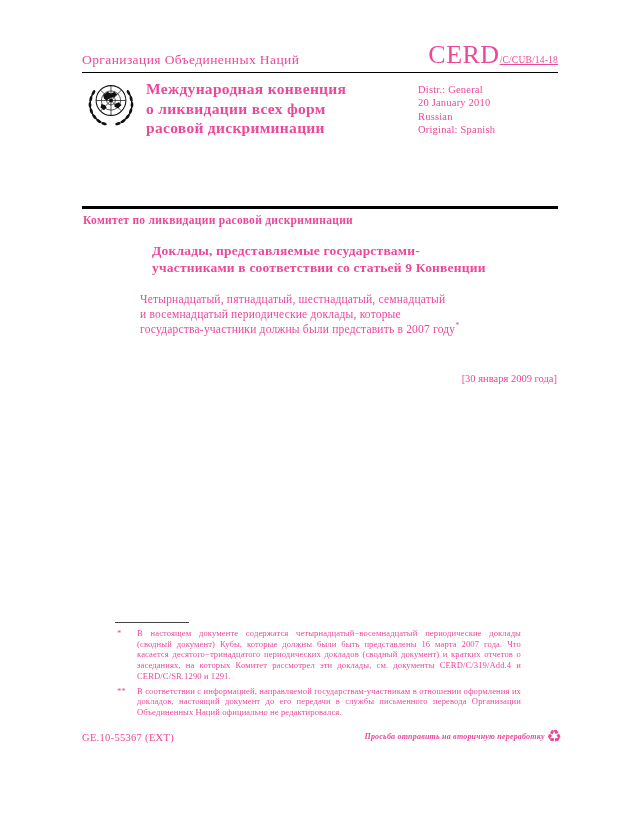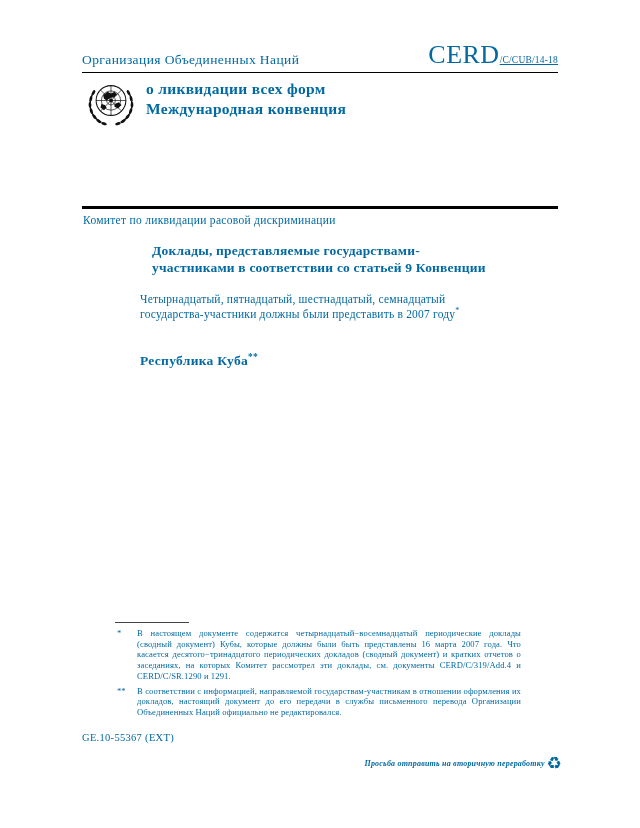--- a/index.html
+++ b/index.html
@@ -1,21 +1,21 @@
 <!DOCTYPE html>
 <html><head>
 <meta charset="utf-8">
 <style>
   html,body{margin:0;padding:0;background:#e8e8e8;}
   .page{
     position:relative;
     width:640px;height:828px;
     background:#ffffff;
     font-family:"Liberation Serif","DejaVu Serif",serif;
-    color:#0369a1;
+    color:#ec4899;
     overflow:hidden;
     margin:0 auto;
     box-shadow:0 0 4px rgba(0,0,0,.3);
   }
   
   .masthead{
     position:absolute;left:82px;top:42px;width:476px;
     display:flex;justify-content:space-between;align-items:flex-end;
     border-bottom:1.5px solid #000;padding-bottom:4px;
   }
@@ -31,21 +31,21 @@
   }
   .distr-block{
     position:absolute;left:418px;top:83px;
     font-size:10.5px;line-height:13.4px;letter-spacing:.2px;
   }
   
   .thick-rule{position:absolute;left:82px;top:206px;width:476px;height:3px;background:#000;}
   
   .committee{
     position:absolute;left:83px;top:214px;width:476px;
-    font-size:11.5px;font-weight:normal;letter-spacing:.3px;
+    font-size:11.5px;font-weight:bold;letter-spacing:.3px;
   }
   .report-title{
     position:absolute;left:140px;top:242px;width:430px;
     font-size:13.5px;font-weight:bold;line-height:17px;letter-spacing:.2px;margin-left:12px;
   }
   .report-subtitle{
     position:absolute;left:140px;top:292px;width:440px;
     font-size:11.5px;font-weight:normal;line-height:15px;letter-spacing:.2px;
   }
   .state-party{
@@ -60,21 +60,21 @@
   
   .fn-rule{position:absolute;left:115px;top:622px;width:74px;height:1px;background:#444;}
   .footnotes{position:absolute;left:117px;top:628px;width:404px;}
   .footnote{display:flex;margin-bottom:4px;}
   .fn-marker{width:20px;flex:0 0 20px;font-size:8.6px;line-height:10.7px;}
   .fn-text{flex:1;font-size:8.6px;line-height:10.7px;text-align:justify;letter-spacing:.1px;}
   
   .ge-number{position:absolute;left:82px;top:732px;font-size:10.5px;letter-spacing:.3px;}
   .recycle{
     position:absolute;right:78px;top:728px;
-    display:flex;align-items:center;gap:2px;margin-top:27px;
+    display:flex;align-items:center;gap:2px;
   }
   .recycle-text{font-size:8px;font-weight:bold;font-style:italic;letter-spacing:.2px;}
   .recycle-glyph{font-family:"DejaVu Sans",sans-serif;font-size:17px;line-height:1;}
 </style>
 </head>
 <body>
 
 <div class="page">
 
   <div class="masthead">
@@ -116,41 +116,49 @@
       <g fill="#111">
         <path d="M23 21 l5 -4 4 2 4 -2 3 3 -3 3 -5 1 -4 3 -3 -2 z"></path>
         <path d="M21 31 l4 1 2 3 -3 3 -4 -3 z"></path>
         <path d="M36 31 l5 -2 3 3 -4 4 -4 -2 z"></path>
         <circle cx="32" cy="27" r="2.2"></circle>
       </g>
     </svg>
   </div>
 
   <div class="conv-title">
+    <div>Международная конвенция</div>
     <div>о ликвидации всех форм</div>
-    <div>Международная конвенция</div>
+    <div>расовой дискриминации</div>
   </div>
 
+  <div class="distr-block">
+    <div>Distr.: General</div>
+    <div>20 January 2010</div>
+    <div>Russian</div>
+    <div>Original: Spanish</div>
+  </div>
 
   <div class="thick-rule"></div>
 
   <div class="committee">Комитет по ликвидации расовой дискриминации</div>
 
   <div class="report-title">
     <div>Доклады, представляемые государствами-</div>
     <div>участниками в соответствии со статьей 9 Конвенции</div>
   </div>
 
   <div class="report-subtitle">
     <div>Четырнадцатый, пятнадцатый, шестнадцатый, семнадцатый</div>
+    <div>и восемнадцатый периодические доклады, которые</div>
     <div><span>государства-участники должны были представить в 2007 году</span><sup class="ref">*</sup></div>
   </div>
 
-  <div class="state-party"><span>Республика Куба</span><sup class="ref">**</sup></div>
 
+  <div class="submission-date">[30 января 2009 года]</div>
 
   <div class="fn-rule"></div>
   <div class="footnotes">
     <div class="footnote">
       <span class="fn-marker">*</span>
       <span class="fn-text">В настоящем документе содержатся четырнадцатый−восемнадцатый периодические доклады (сводный документ) Кубы, которые должны были быть представлены 16 марта 2007 года. Что касается десятого−тринадцатого периодических докладов (сводный документ) и кратких отчетов о заседаниях, на которых Комитет рассмотрел эти доклады, см. документы CERD/C/319/Add.4 и CERD/C/SR.1290 и 1291.</span>
     </div>
     <div class="footnote">
       <span class="fn-marker">**</span>
       <span class="fn-text">В соответствии с информацией, направляемой государствам-участникам в отношении оформления их докладов, настоящий документ до его передачи в службы письменного перевода Организации Объединенных Наций официально не редактировался.</span>

